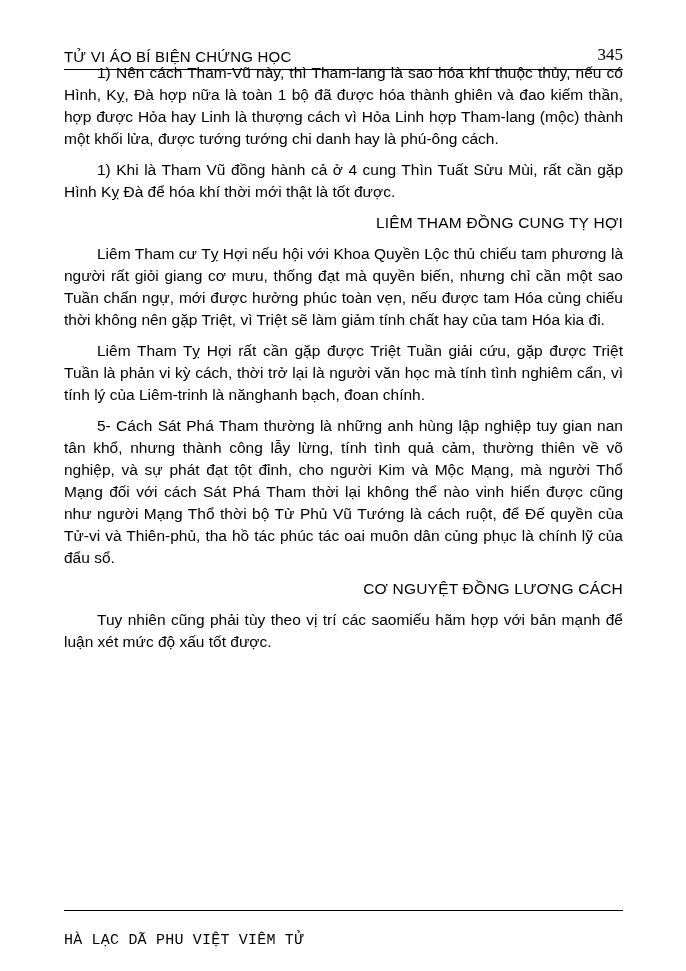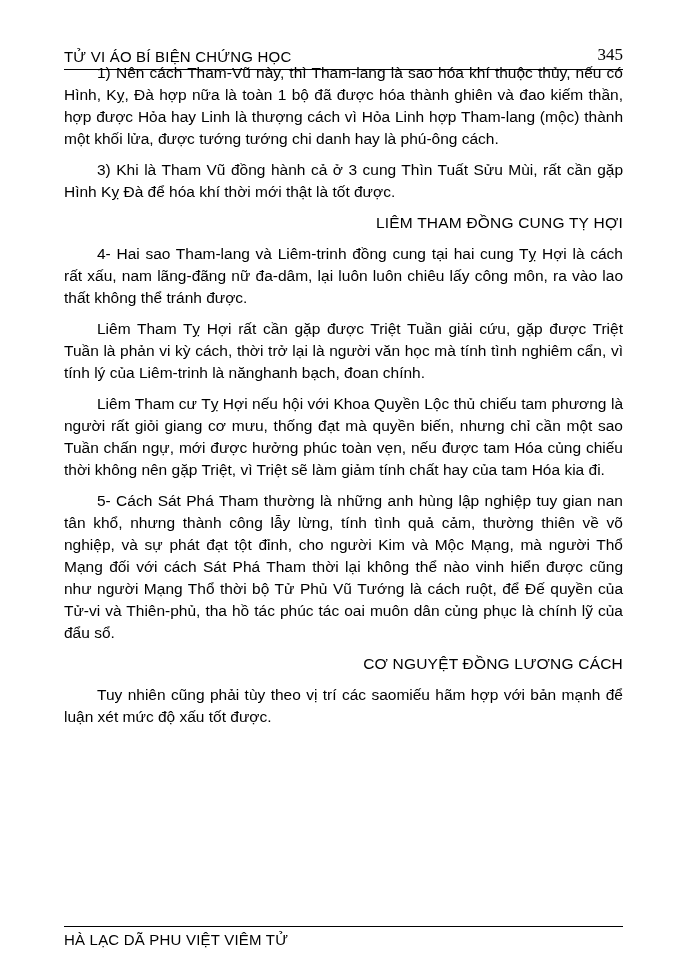--- a/index.html
+++ b/index.html
@@ -59,45 +59,45 @@
   .heading {
     text-align: right;
     letter-spacing: 0.2px;
   }
   .page-footer {
     position: absolute;
     bottom: 22px;
     left: 0;
     right: 0;
     border-top: 1.5px solid #000000;
-    padding-top: 4px;
+    padding-top: 20px;
+    font-family: Liberation Mono, monospace;
   }
   .page-footer .footer-text {
     font-size: 15px;
     letter-spacing: 0.2px;
     white-space: nowrap;
   }
 </style>
 </head>
 <body>
 
 <div class="page">
 
   <div class="page-header">
     <span class="running-title">TỬ VI ÁO BÍ BIỆN CHỨNG HỌC</span>
     <span class="page-number">345</span>
   </div>
 
   <div class="content">
     <p class="para">1) Nên cách Tham-Vũ này, thì Tham-lang là sao hóa khí thuộc thủy, nếu có Hình, Kỵ, Đà hợp nữa là toàn 1 bộ đã được hóa thành ghiên và đao kiếm thần, hợp được Hỏa hay Linh là thượng cách vì Hỏa Linh hợp Tham-lang (mộc) thành một khối lửa, được tướng tướng chi danh hay là phú-ông cách.</p>
-    <p class="para">3) Khi là Tham Vũ đồng hành cả ở 3 cung Thìn Tuất Sửu Mùi, rất cần gặp Hình Kỵ Đà để hóa khí thời mới thật là tốt được.</p>
+    <p class="para">1) Khi là Tham Vũ đồng hành cả ở 4 cung Thìn Tuất Sửu Mùi, rất cần gặp Hình Kỵ Đà để hóa khí thời mới thật là tốt được.</p>
     <p class="heading">LIÊM THAM ĐỒNG CUNG TỴ HỢI</p>
-    <p class="para">4- Hai sao Tham-lang và Liêm-trinh đồng cung tại hai cung Tỵ Hợi là cách rất xấu, nam lãng-đãng nữ đa-dâm, lại luôn luôn chiêu lấy công môn, ra vào lao thất không thể tránh được.</p>
+    <p class="para">Liêm Tham cư Tỵ Hợi nếu hội với Khoa Quyền Lộc thủ chiếu tam phương là người rất giỏi giang cơ mưu, thống đạt mà quyền biến, nhưng chỉ cần một sao Tuần chấn ngự, mới được hưởng phúc toàn vẹn, nếu được tam Hóa củng chiếu thời không nên gặp Triệt, vì Triệt sẽ làm giảm tính chất hay của tam Hóa kia đi.</p>
     <p class="para">Liêm Tham Tỵ Hợi rất cần gặp được Triệt Tuần giải cứu, gặp được Triệt Tuần là phản vi kỳ cách, thời trở lại là người văn học mà tính tình nghiêm cẩn, vì tính lý của Liêm-trinh là nănghanh bạch, đoan chính.</p>
-    <p class="para">Liêm Tham cư Tỵ Hợi nếu hội với Khoa Quyền Lộc thủ chiếu tam phương là người rất giỏi giang cơ mưu, thống đạt mà quyền biến, nhưng chỉ cần một sao Tuần chấn ngự, mới được hưởng phúc toàn vẹn, nếu được tam Hóa củng chiếu thời không nên gặp Triệt, vì Triệt sẽ làm giảm tính chất hay của tam Hóa kia đi.</p>
     <p class="para">5- Cách Sát Phá Tham thường là những anh hùng lập nghiệp tuy gian nan tân khổ, nhưng thành công lẫy lừng, tính tình quả cảm, thường thiên về võ nghiệp, và sự phát đạt tột đỉnh, cho người Kim và Mộc Mạng, mà người Thổ Mạng đối với cách Sát Phá Tham thời lại không thể nào vinh hiển được cũng như người Mạng Thổ thời bộ Tử Phủ Vũ Tướng là cách ruột, để Đế quyền của Tử-vi và Thiên-phủ, tha hồ tác phúc tác oai muôn dân củng phục là chính lỹ của đẩu sổ.</p>
     <p class="heading">CƠ NGUYỆT ĐỒNG LƯƠNG CÁCH</p>
     <p class="para">Tuy nhiên cũng phải tùy theo vị trí các saomiếu hãm hợp với bản mạnh để luận xét mức độ xấu tốt được.</p>
   </div>
 
   <div class="page-footer">
     <span class="footer-text">HÀ LẠC DÃ PHU VIỆT VIÊM TỬ</span>
   </div>
 
 </div>

